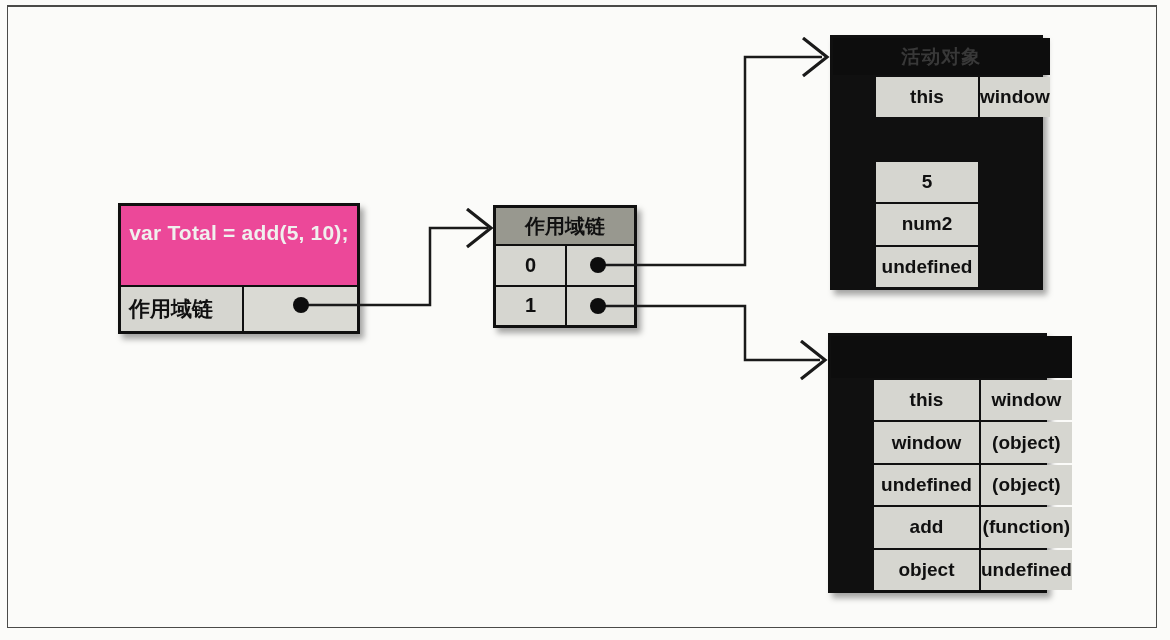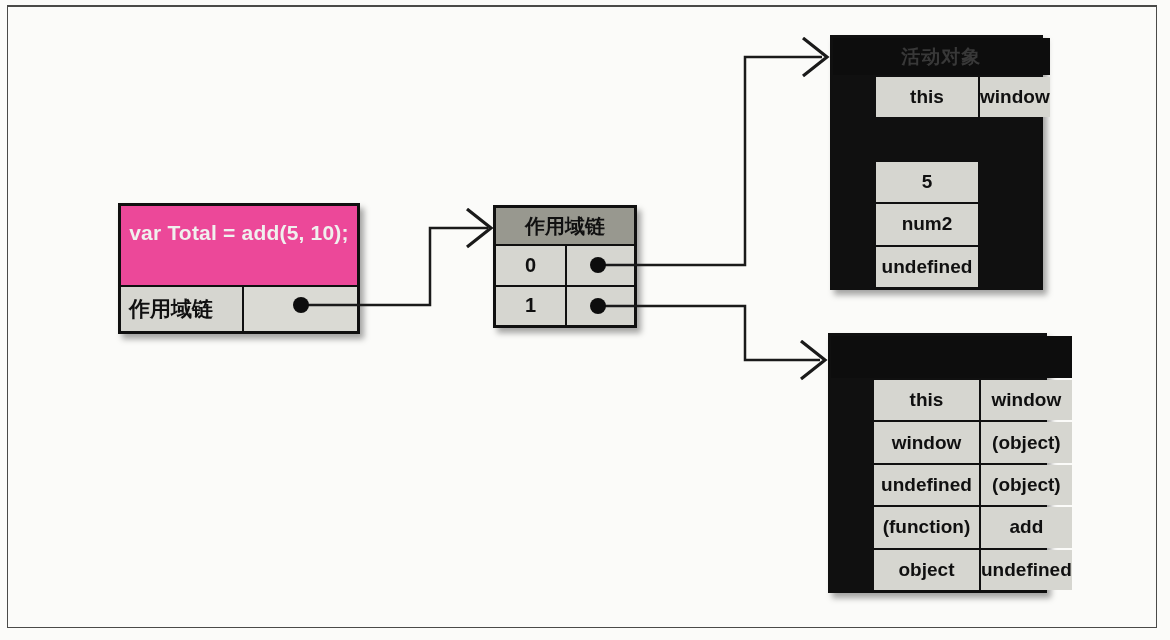--- a/index.html
+++ b/index.html
@@ -148,22 +148,22 @@
     </div>
     <div class="obj-row">
       <div class="obj-cell">window</div>
       <div class="obj-cell">(object)</div>
     </div>
     <div class="obj-row">
       <div class="obj-cell">undefined</div>
       <div class="obj-cell">(object)</div>
     </div>
     <div class="obj-row">
+      <div class="obj-cell">add</div>
       <div class="obj-cell">(function)</div>
-      <div class="obj-cell">add</div>
     </div>
     <div class="obj-row">
       <div class="obj-cell">object</div>
       <div class="obj-cell">undefined</div>
     </div>
   </div>
 
   <svg class="connector-layer" viewBox="0 0 1170 640" xmlns="http://www.w3.org/2000/svg">
 
     <polyline points="301,305 430,305 430,228 488,228" fill="none" stroke="#1a1a1a" stroke-width="2.5"></polyline>

